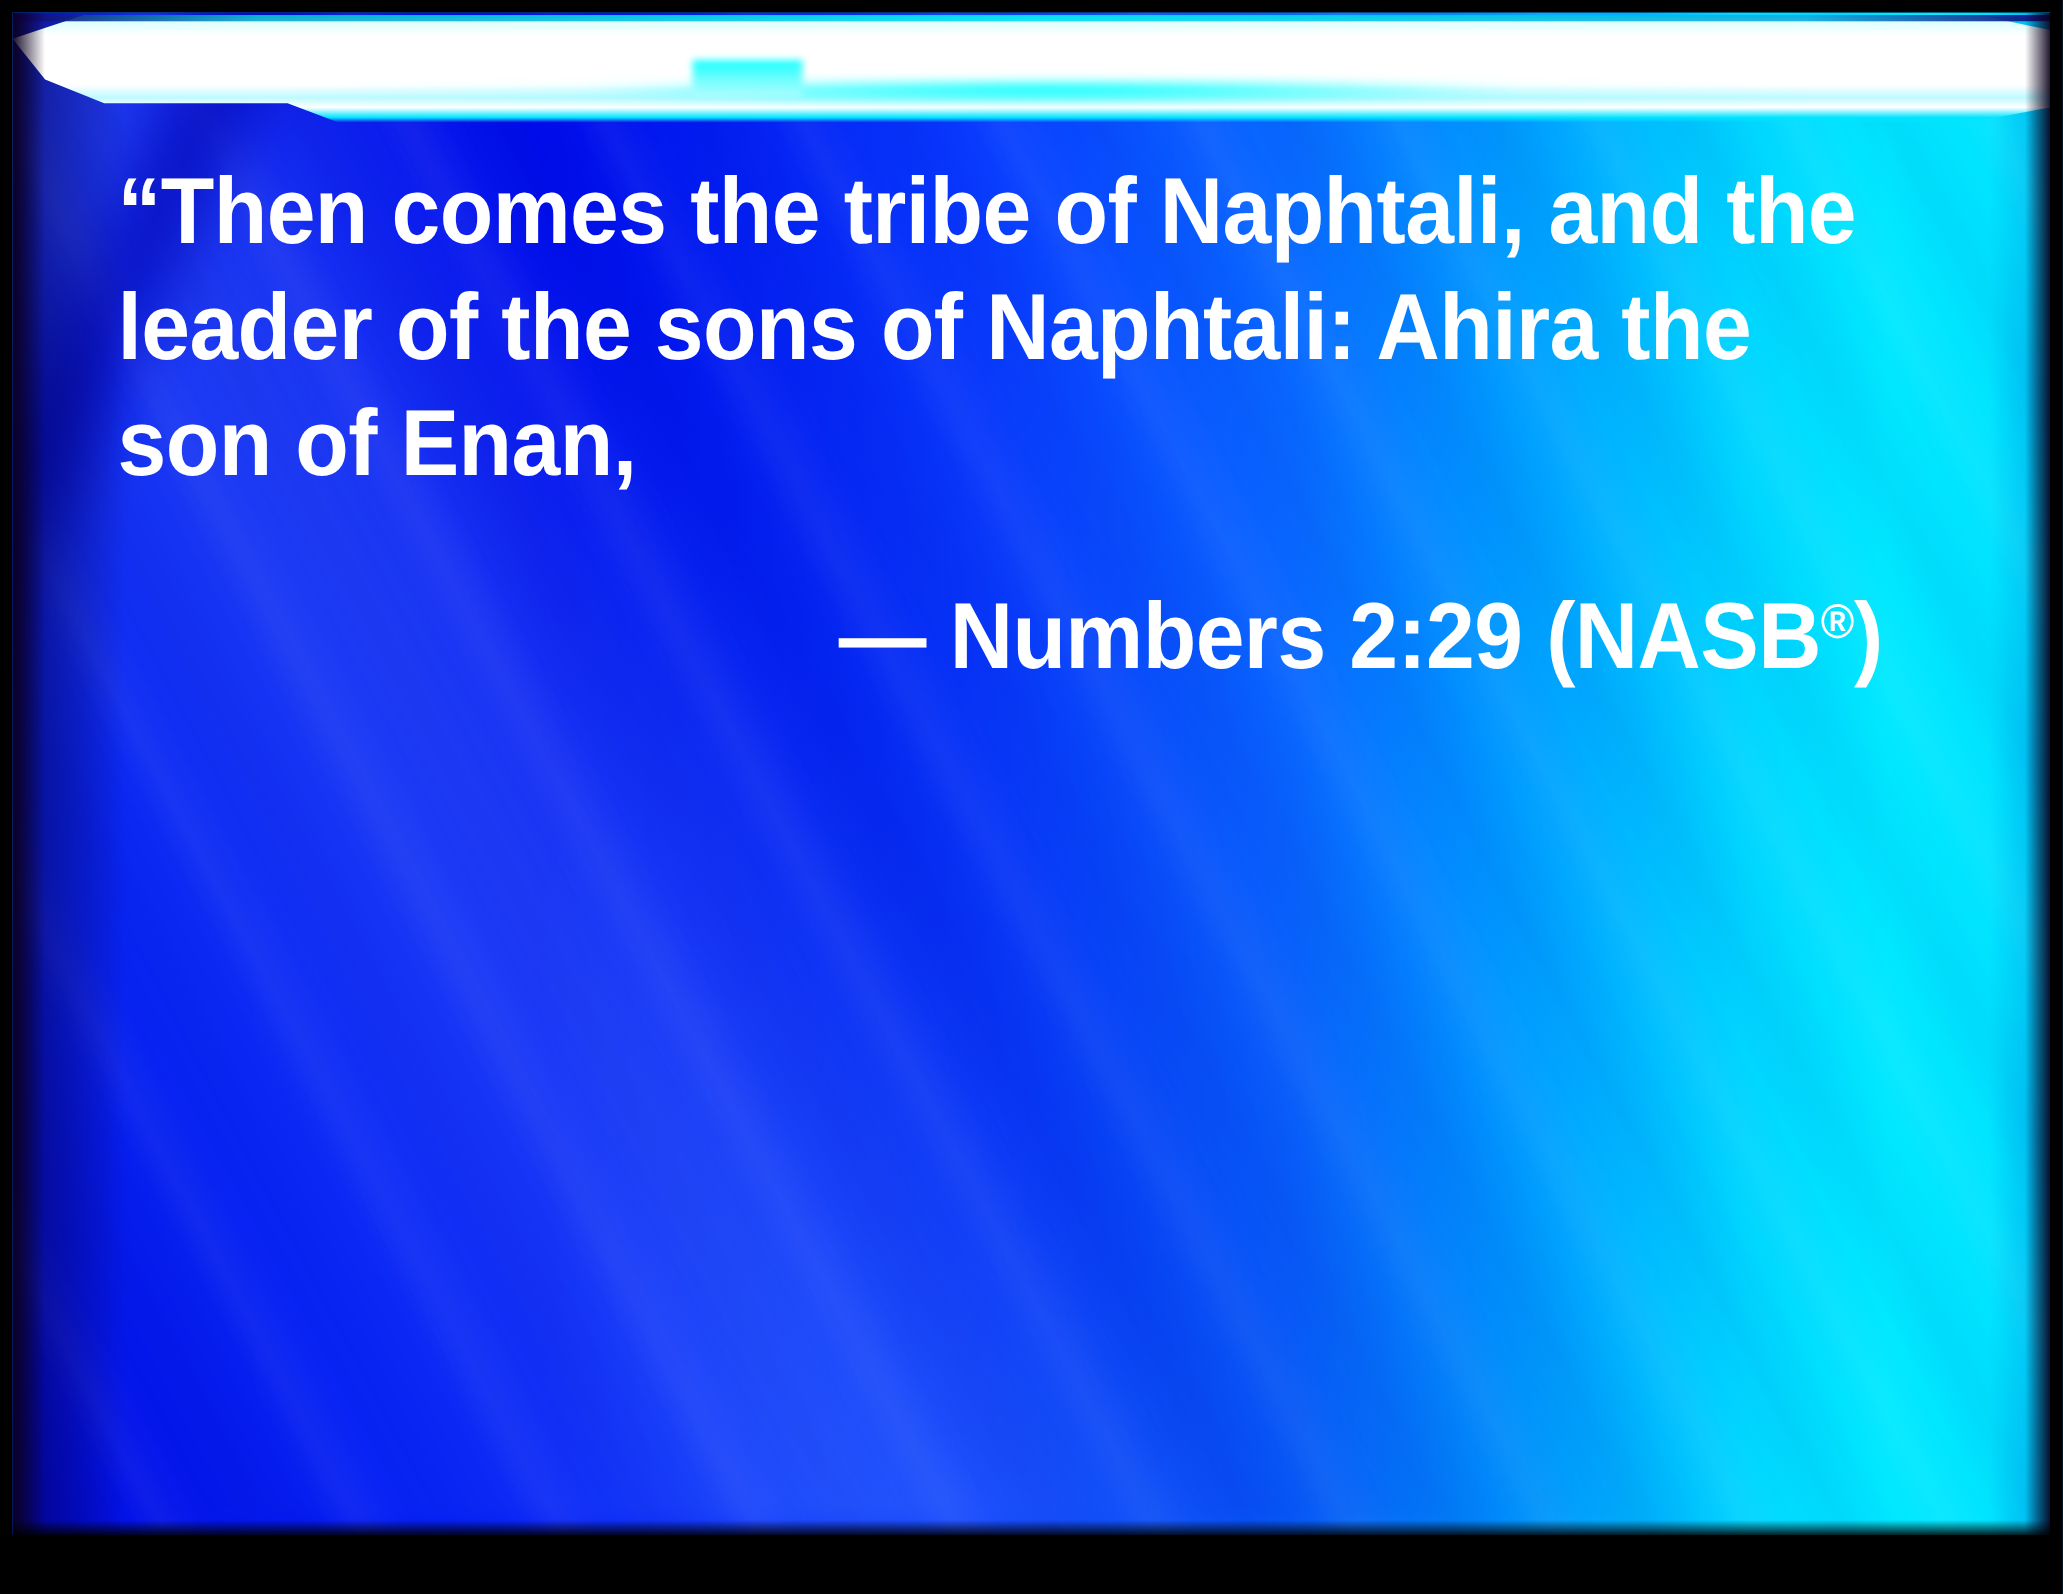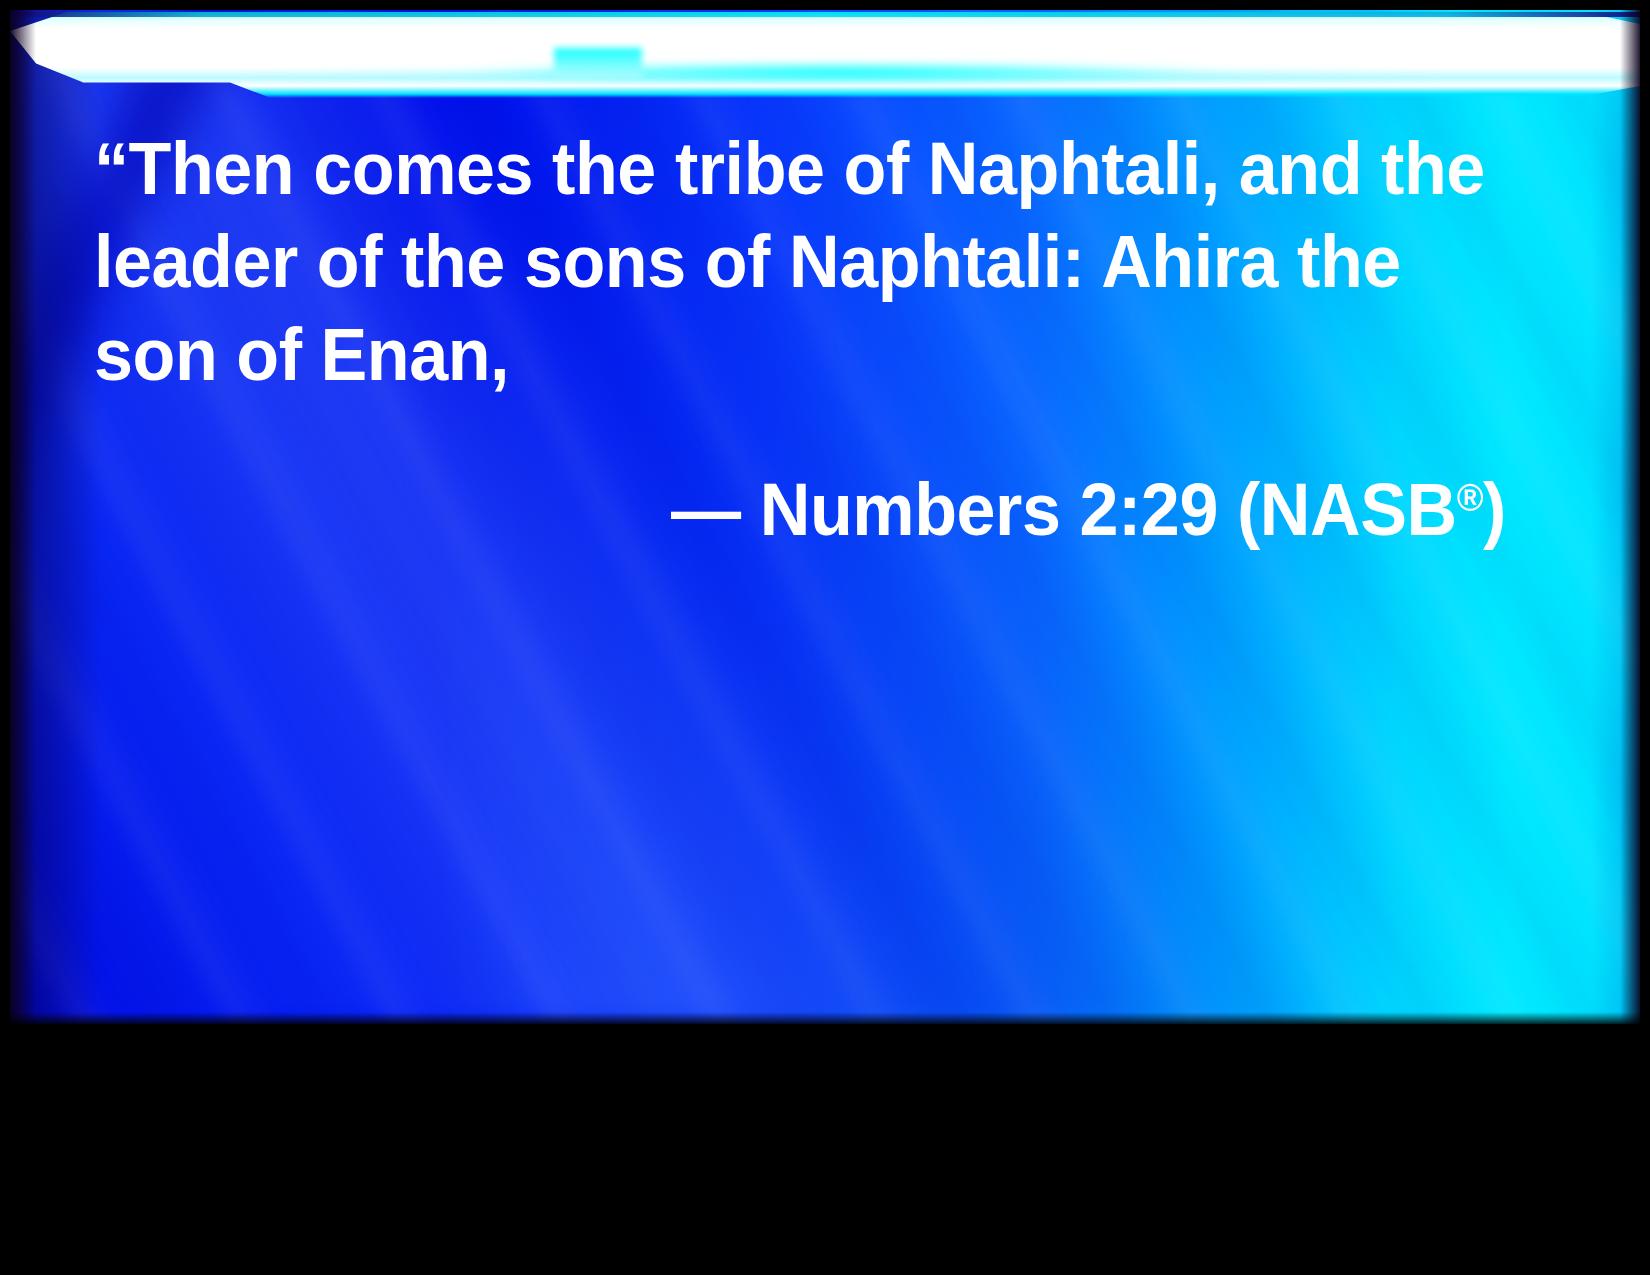--- a/index.html
+++ b/index.html
@@ -17,21 +17,21 @@
     overflow: hidden;
     font-family: "Liberation Sans", "DejaVu Sans", sans-serif;
   }
 
   
   #canvas {
     position: absolute;
     left: 10px;
     top: 10px;
     width: 1630px;
-    height: 1014px;
+    height: 1218px;
     overflow: hidden;
     background: #0369a1;
   }
 
   
   .bg-base {
     position: absolute;
     inset: 0;
     background: linear-gradient(
         to right,

